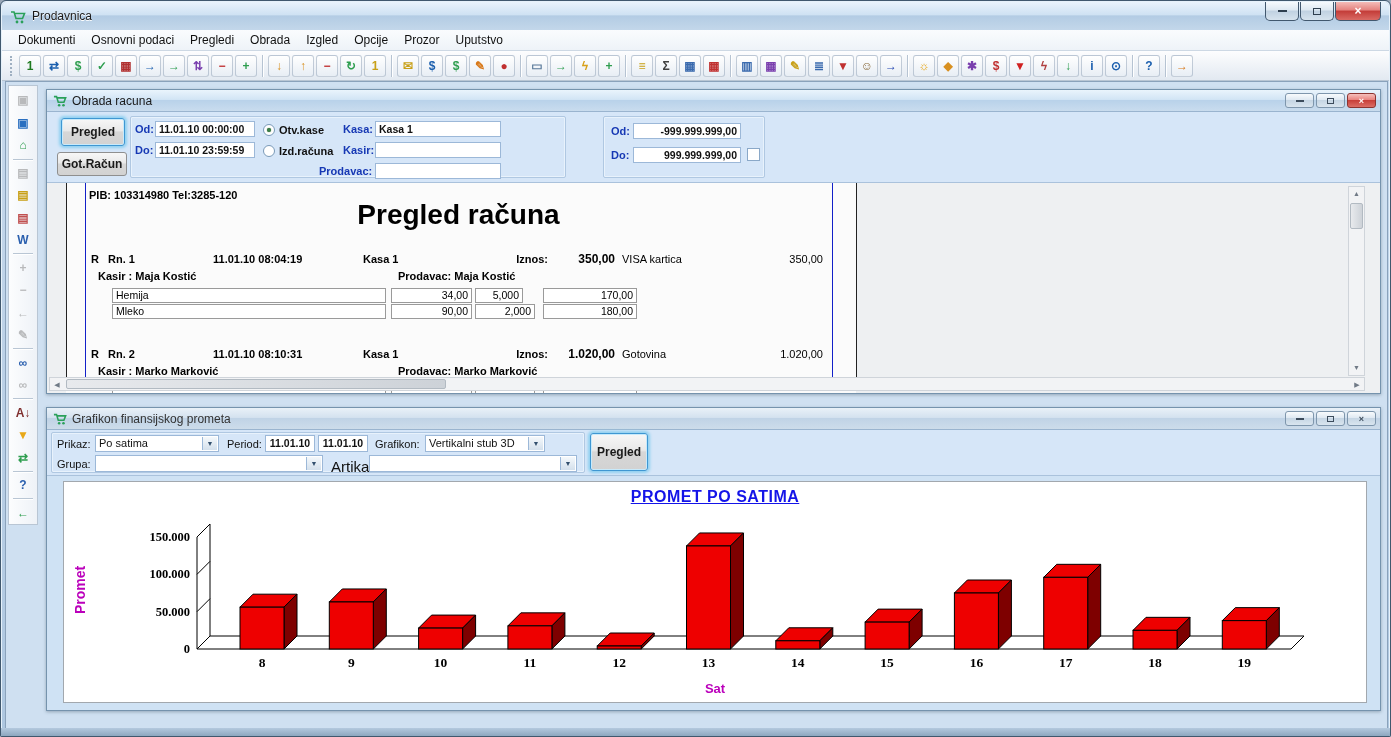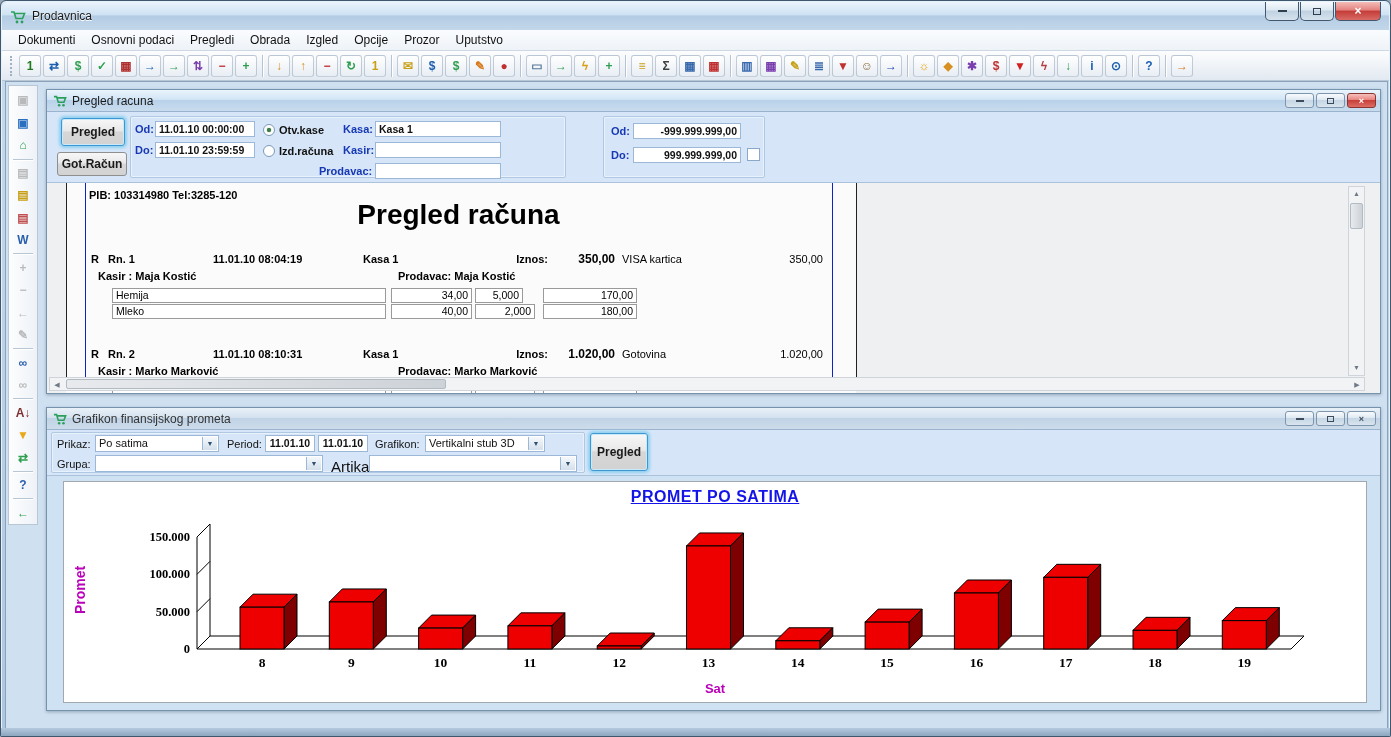--- a/index.html
+++ b/index.html
@@ -196,21 +196,21 @@
         <span class="sideico" style="color: rgb(46, 158, 79);">←</span>
       </div>
 
     <div class="win" style="left:40px; top:7px; width:1335px; height:305px;">
       <div class="wtb">
         <svg width="14" height="13" viewBox="0 0 16 15">
             <path d="M1 3 h3 l2 6.5 h6.5 l2-5 h-9.5" fill="none" stroke="#2aa05a" stroke-width="1.8"></path>
             <circle cx="7" cy="13" r="1.5" fill="#2aa05a"></circle>
             <circle cx="12" cy="13" r="1.5" fill="#2aa05a"></circle>
           </svg>
-        <span class="wtitle">Pregled racuna</span>
+        <span class="wtitle">Obrada racuna</span>
         <div class="wcaps">
           <div class="wcap">
               <span style="width:8px;border-bottom:2px solid #3c4c5c;"></span>
             </div>
           <div class="wcap">
               <span class="bx"></span>
             </div>
           <div class="wcap red">×</div>
         </div>
       </div>
@@ -264,21 +264,21 @@
             <div class="rpt-text" style="left: 470px; top: 69px; font-size: 12px; font-weight: bold; width: 98px; text-align: right;">350,00</div>
             <div class="rpt-text" style="left: 575px; top: 70px; font-size: 11px;">VISA kartica</div>
             <div class="rpt-text" style="left: 680px; top: 70px; font-size: 11px; width: 96px; text-align: right;">350,00</div>
             <div class="rpt-text" style="left: 51px; top: 87px; font-size: 11px; font-weight: bold;">Kasir : Maja Kostić</div>
             <div class="rpt-text" style="left: 351px; top: 87px; font-size: 11px; font-weight: bold;">Prodavac: Maja Kostić</div>
             <div class="ibox" style="left: 65px; top: 105px; width: 274px;">Hemija</div>
             <div class="ibox num" style="left: 344px; top: 105px; width: 81px;">34,00</div>
             <div class="ibox num" style="left: 428px; top: 105px; width: 48px;">5,000</div>
             <div class="ibox num" style="left: 496px; top: 105px; width: 94px;">170,00</div>
             <div class="ibox" style="left: 65px; top: 121px; width: 274px;">Mleko</div>
-            <div class="ibox num" style="left: 344px; top: 121px; width: 81px;">40,00</div>
+            <div class="ibox num" style="left: 344px; top: 121px; width: 81px;">90,00</div>
             <div class="ibox num" style="left: 428px; top: 121px; width: 60px;">2,000</div>
             <div class="ibox num" style="left: 496px; top: 121px; width: 94px;">180,00</div>
             <div class="rpt-text" style="left: 44px; top: 165px; font-size: 11px; font-weight: bold;">R</div>
             <div class="rpt-text" style="left: 61px; top: 165px; font-size: 11px; font-weight: bold; text-align: right;">Rn. 2</div>
             <div class="rpt-text" style="left: 166px; top: 165px; font-size: 11px; font-weight: bold;">11.01.10 08:10:31</div>
             <div class="rpt-text" style="left: 316px; top: 165px; font-size: 11px; font-weight: bold;">Kasa 1</div>
             <div class="rpt-text" style="left: 420px; top: 165px; font-size: 11px; font-weight: bold; width: 81px; text-align: right;">Iznos:</div>
             <div class="rpt-text" style="left: 470px; top: 164px; font-size: 12px; font-weight: bold; width: 98px; text-align: right;">1.020,00</div>
             <div class="rpt-text" style="left: 575px; top: 165px; font-size: 11px;">Gotovina</div>
             <div class="rpt-text" style="left: 680px; top: 165px; font-size: 11px; width: 96px; text-align: right;">1.020,00</div>

